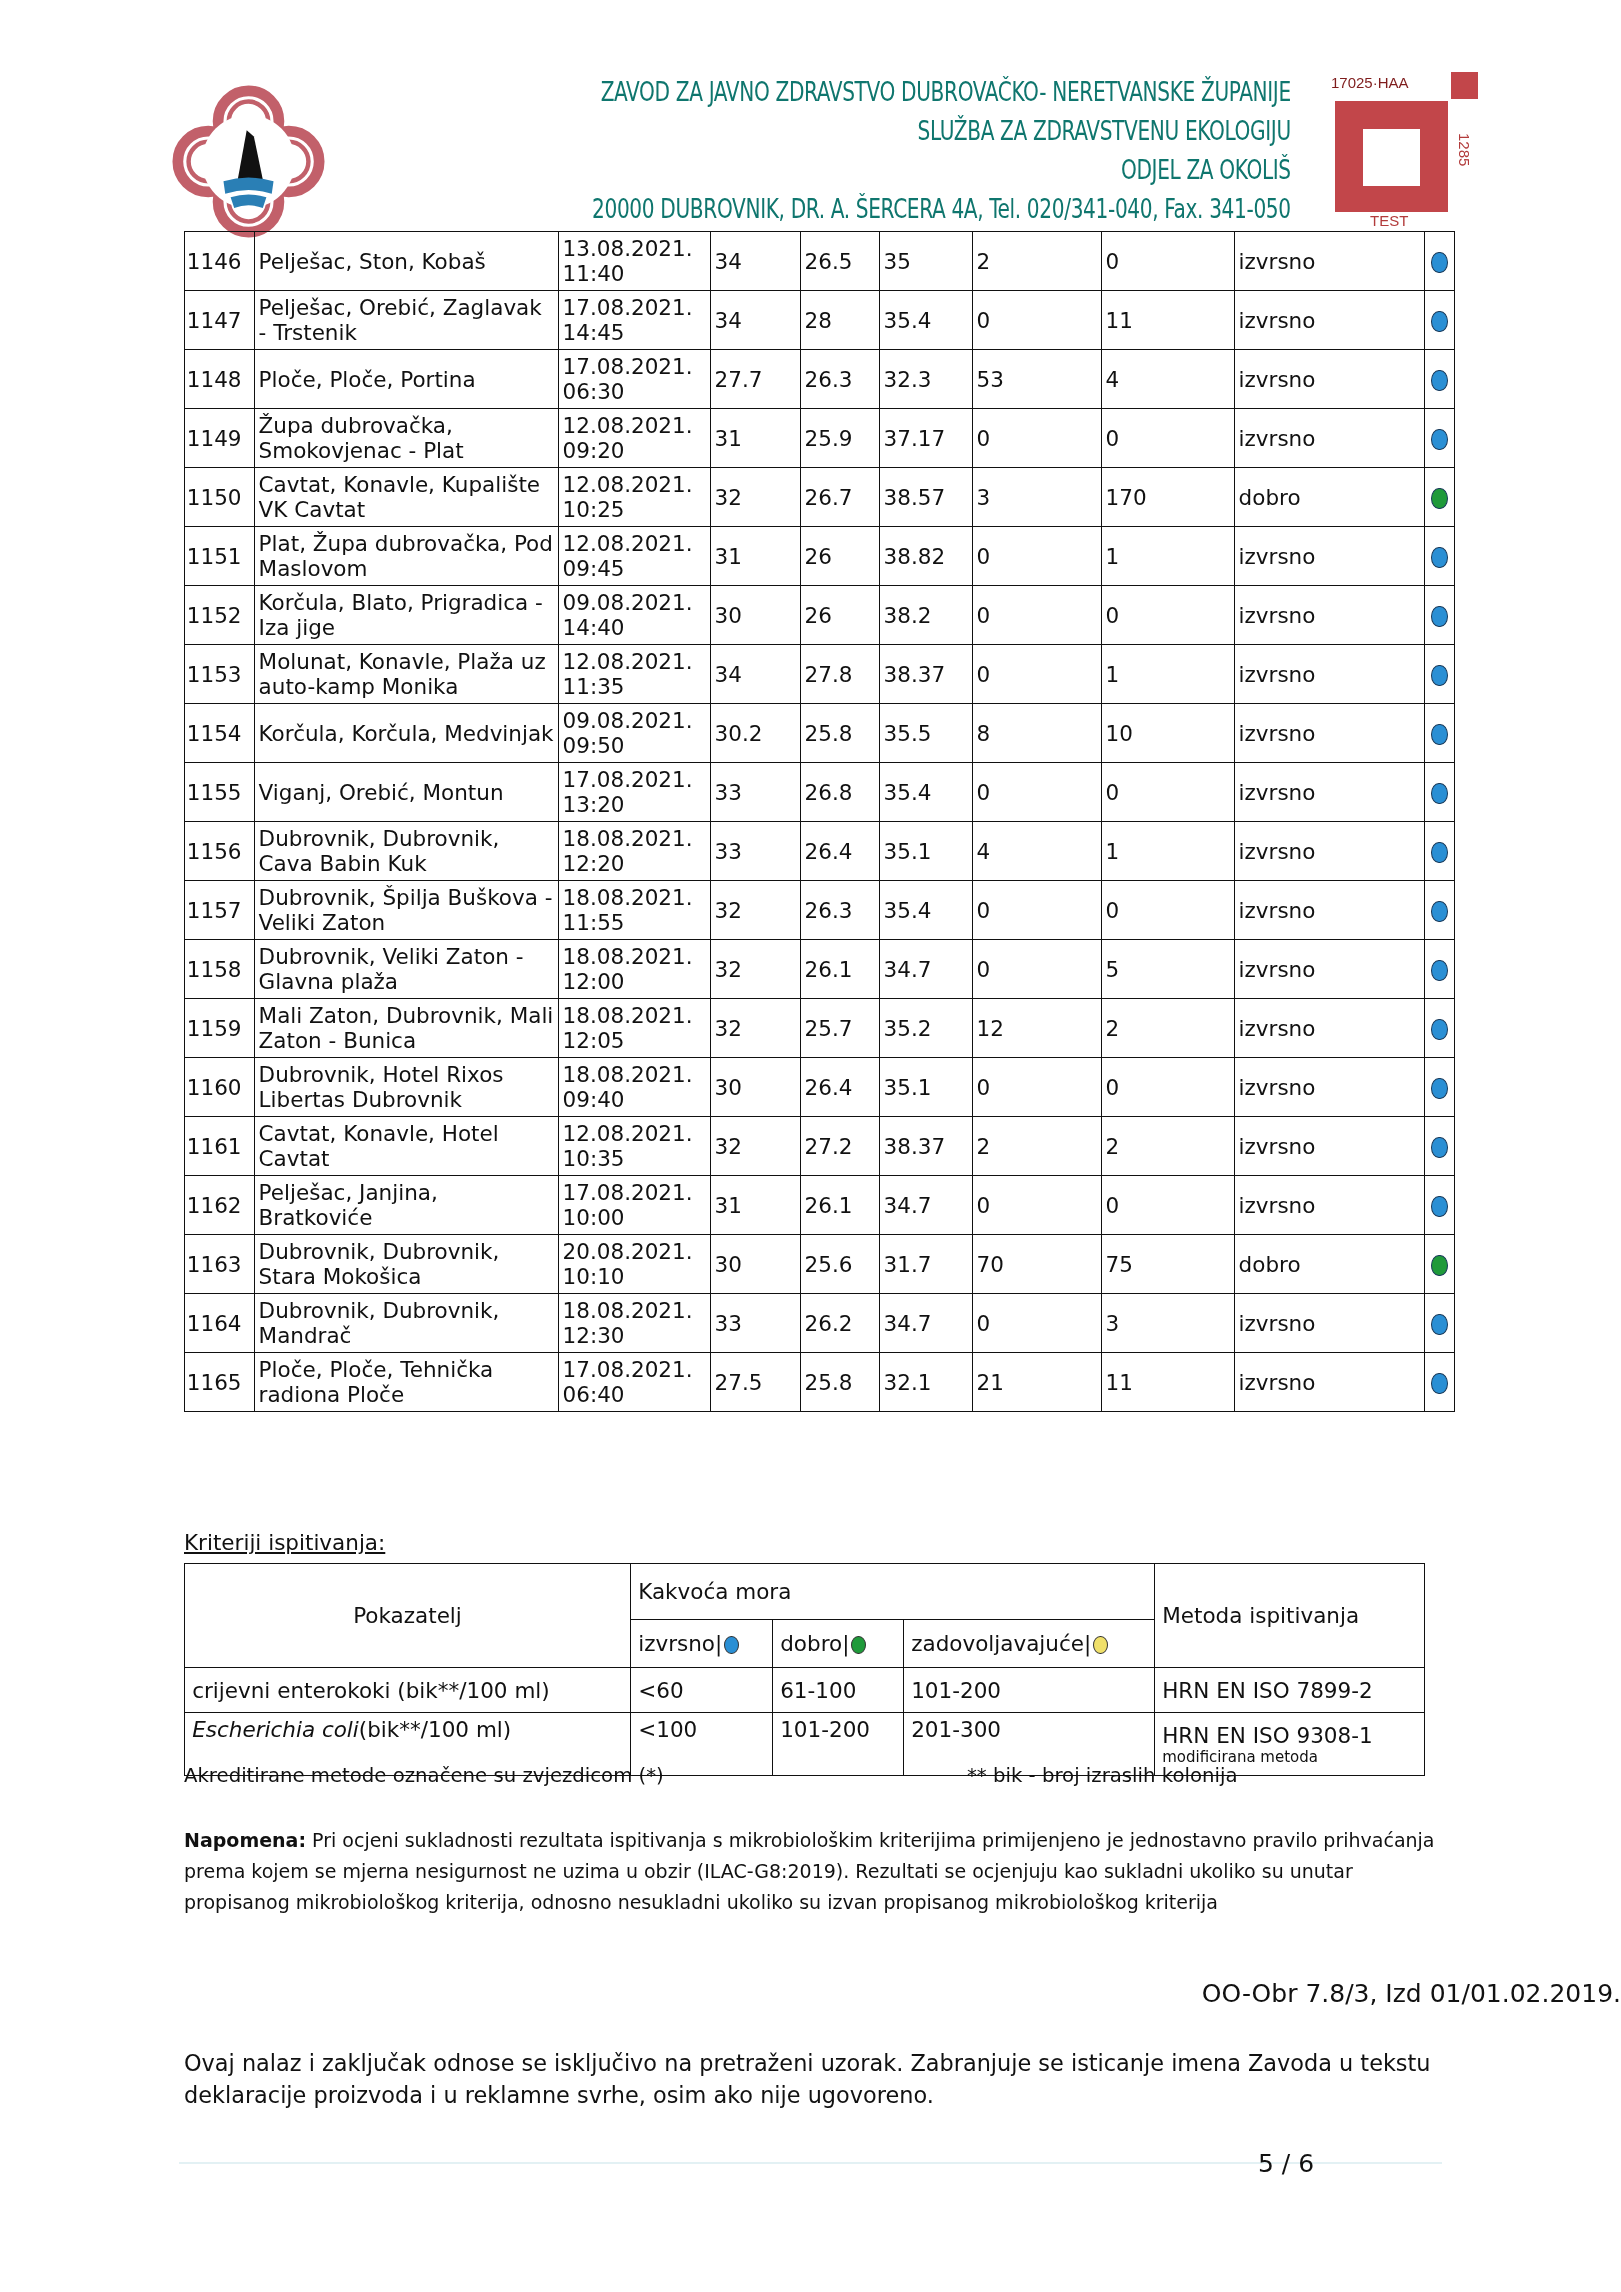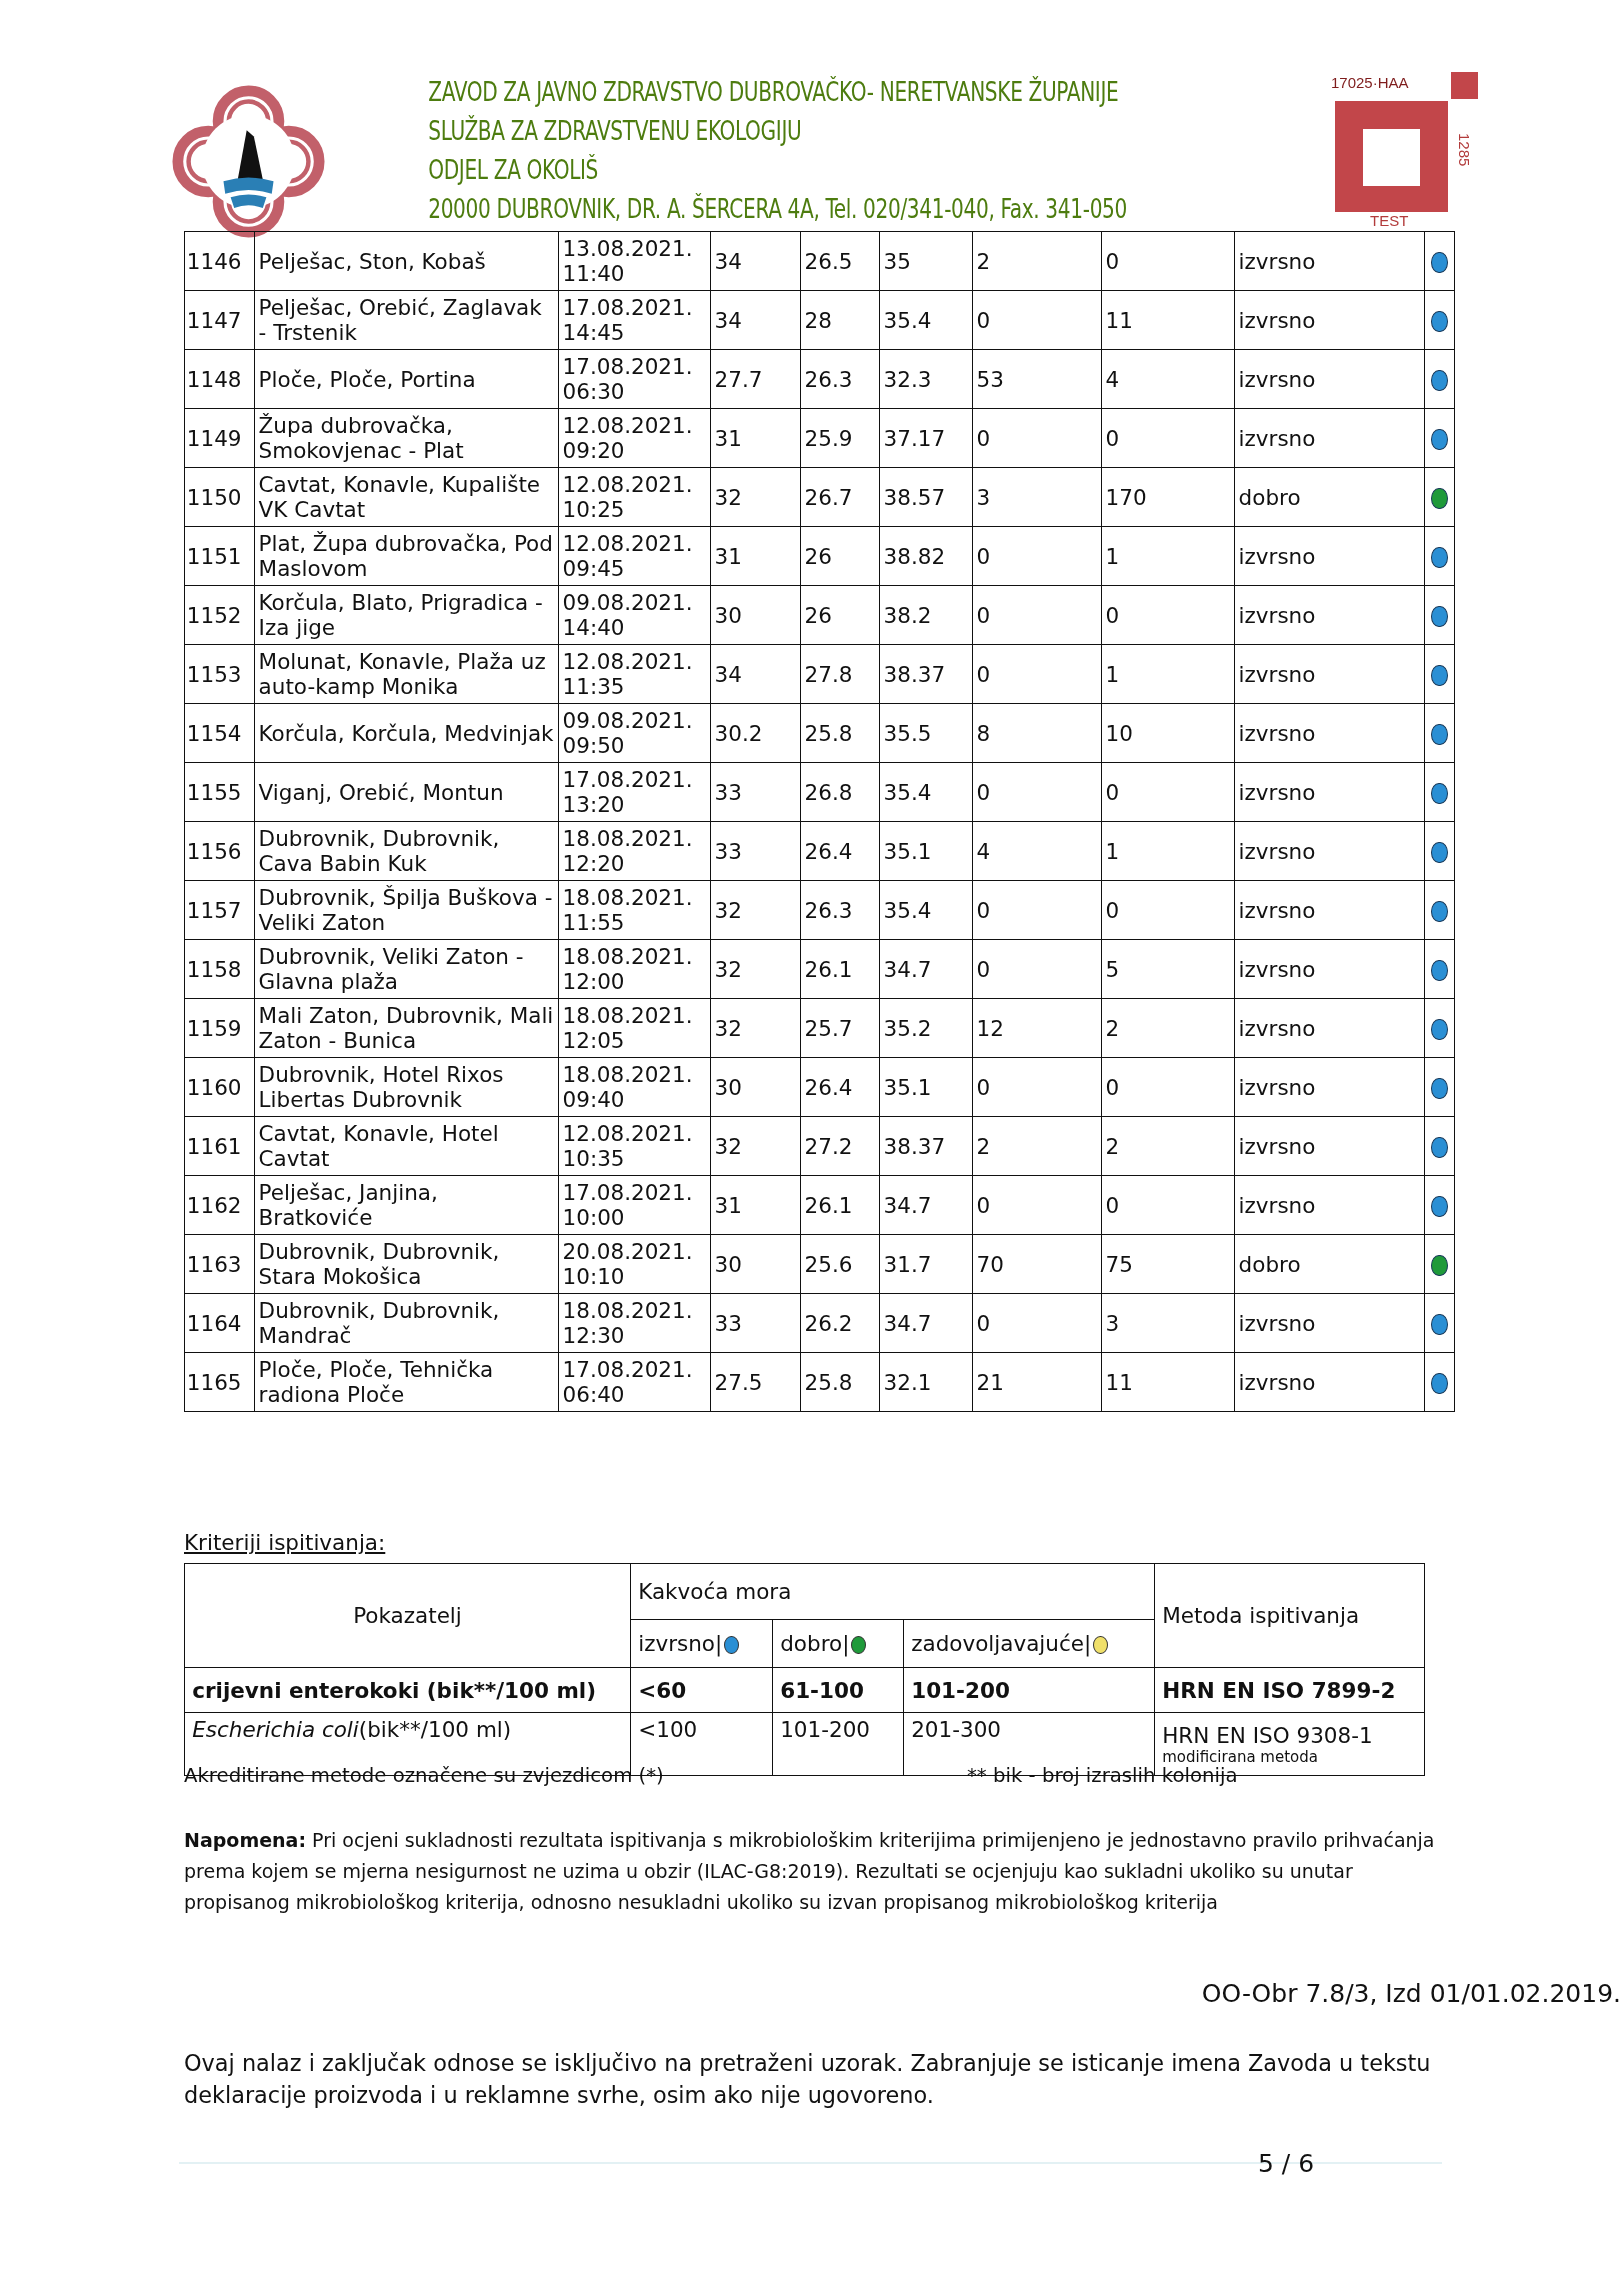--- a/index.html
+++ b/index.html
@@ -1,23 +1,23 @@
 <!DOCTYPE html>
 <html style="font-size:14.3px"><head>
 <meta charset="utf-8">
 <style>
   html, body { margin: 0; padding: 0; background: #ffffff; }
   body { width: 1621px; height: 2293px; position: relative; overflow: hidden;
          font-family: "DejaVu Sans", sans-serif; color: #111; }
 
   
   .logo { position: absolute; left: 168px; top: 81px; width: 161px; height: 161px; }
-  .header-text { position: absolute; left: 358px; top: 73px; width: 1003px; text-align: left;
+  .header-text { position: absolute; left: 358px; top: 73px; width: 1003px; text-align: right;
                  font-family: "DejaVu Sans Condensed", "DejaVu Sans", sans-serif;
-                 color: #4d7c0f; letter-spacing: -0.4px; }
+                 color: #0f766e; letter-spacing: -0.4px; }
   .header-text .line { font-size: 26px; line-height: 39px; transform: scaleX(0.86); transform-origin: center; white-space: nowrap; }
   .stamp { position: absolute; left: 1331px; top: 63px; width: 161px; height: 179px; }
   .stamp-code { position: absolute; left: 0; top: 10.7px; font-size: 15px; color: #7f1d1d; font-family: "Liberation Sans", sans-serif; }
   .stamp-corner { position: absolute; left: 120px; top: 9px; width: 27px; height: 27px; background: #c2464a; }
   .stamp-box { position: absolute; left: 3.6px; top: 38px; width: 113px; height: 111px; background: #c2464a; }
   .stamp-hole { position: absolute; left: 28px; top: 28px; width: 57px; height: 57px; background: #fff; }
   .stamp-num { position: absolute; left: 125px; top: 70px; font-size: 15px; color: #b23b3b; writing-mode: vertical-rl; font-family: "Liberation Sans", sans-serif; }
   .stamp-test { position: absolute; left: 39px; top: 149px; font-size: 15px; color: #b23b3b; font-family: "Liberation Sans", sans-serif; }
 
   
@@ -403,21 +403,21 @@
       <tr>
     <td rowspan="2" style="width:446px; text-align:center;">Pokazatelj</td>
     <td colspan="3" style="height:56px;">Kakvoća mora</td>
     <td rowspan="2" style="width:270px;">Metoda ispitivanja</td>
   </tr>
   <tr>
     <td style="width:142px; height:48px;"><span>izvrsno|</span><span class="cdot" id="cd-izvrsno" style="background: rgb(42, 143, 212);"></span></td>
     <td style="width:131px;"><span>dobro|</span><span class="cdot" id="cd-dobro" style="background: rgb(31, 154, 58);"></span></td>
     <td style="width:251px;"><span>zadovoljavajuće|</span><span class="cdot" id="cd-zad" style="background: rgb(240, 224, 106);"></span></td>
   </tr>
-  <tr style="height:45px;font-weight:bold;">
+  <tr style="height:45px;">
     <td><i></i><span>crijevni enterokoki (bik**/100 ml)</span></td>
     <td>&lt;60</td>
     <td>61-100</td>
     <td>101-200</td>
     <td><span>HRN EN ISO 7899-2</span></td>
   </tr>
   <tr style="height:63px;">
     <td style="vertical-align:top;"><i>Escherichia coli</i><span>(bik**/100 ml)</span></td>
     <td style="vertical-align:top;">&lt;100</td>
     <td style="vertical-align:top;">101-200</td>

